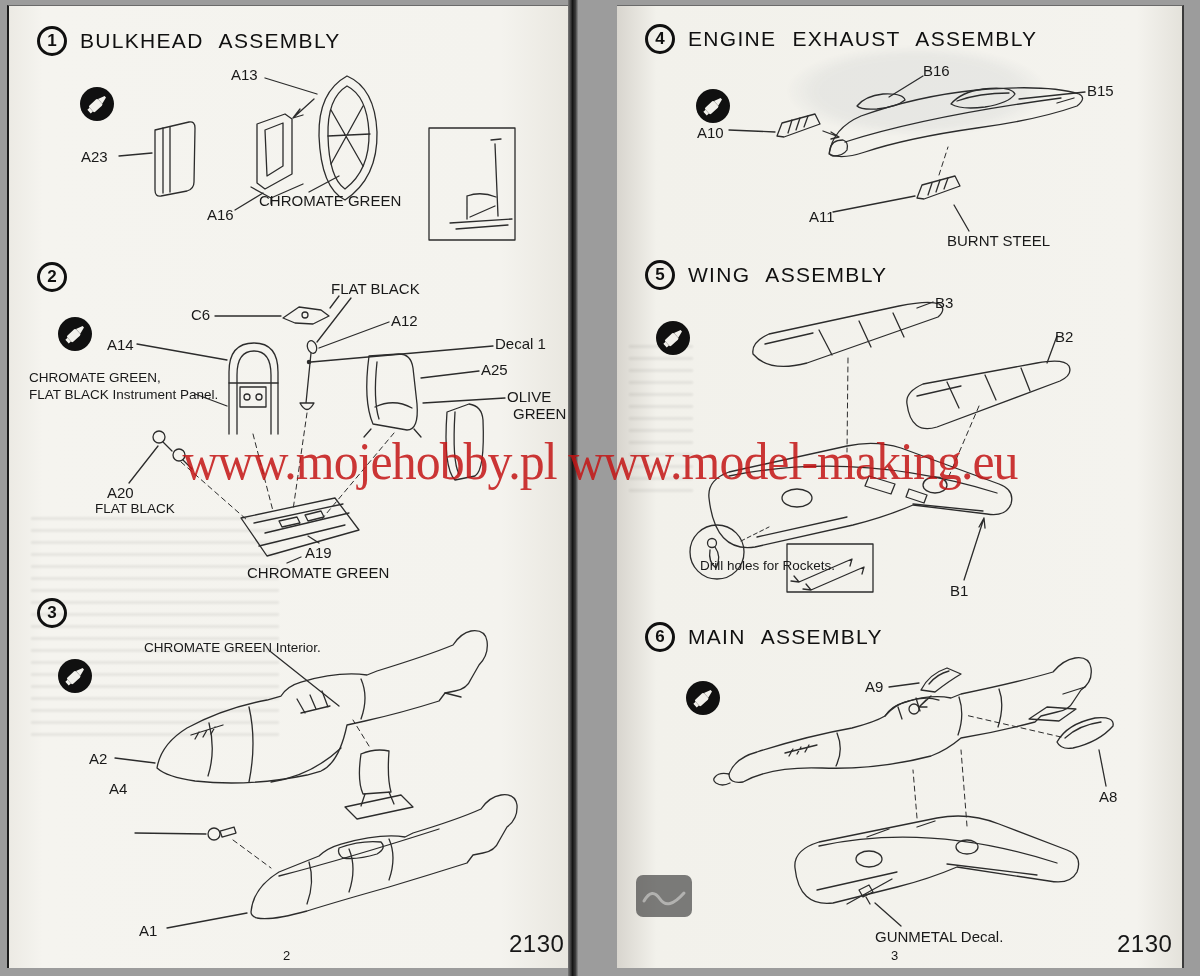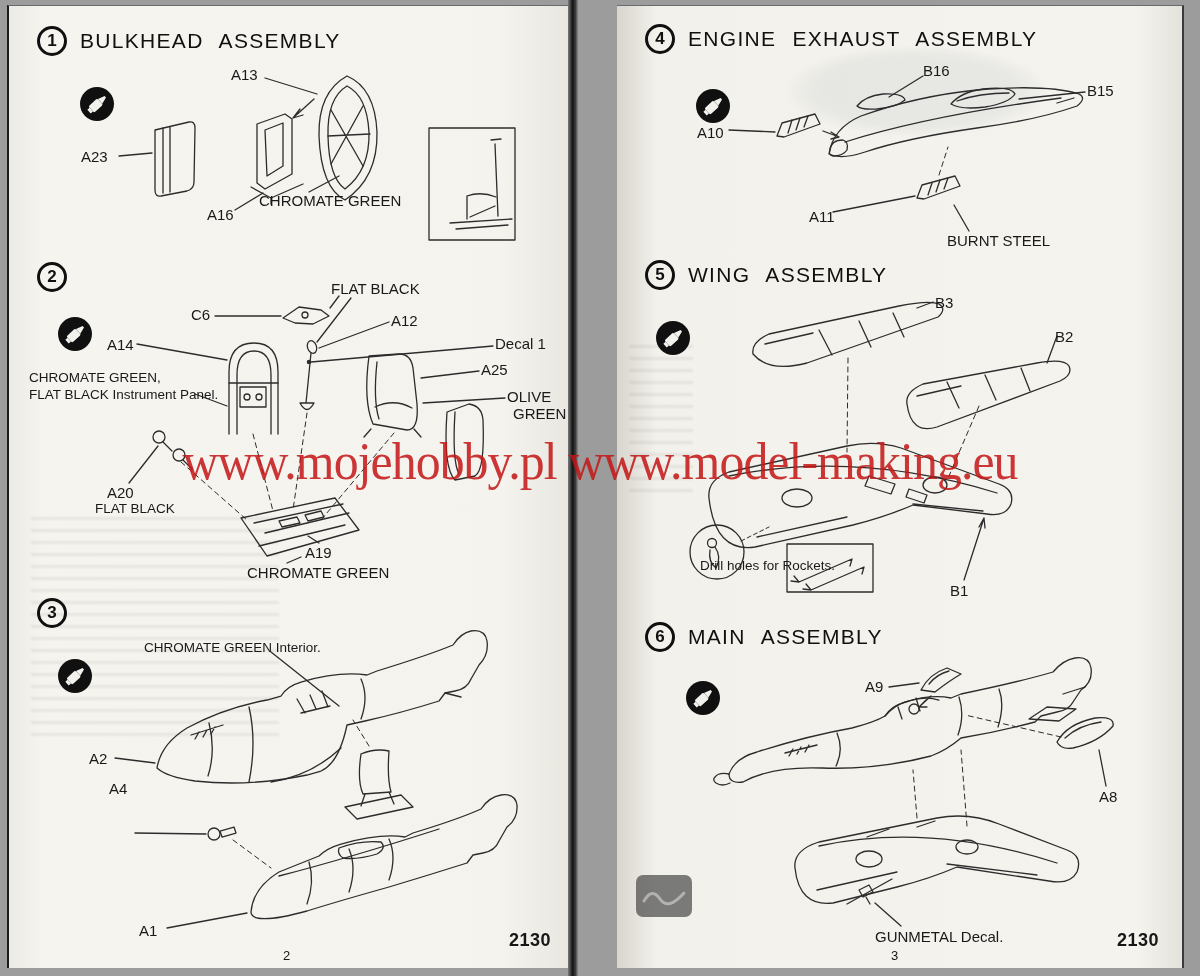--- a/index.html
+++ b/index.html
@@ -39,21 +39,21 @@
     display:flex; align-items:center; justify-content:center;
     font-weight:bold; font-size:17px; color:#101010; background:transparent;
     flex:0 0 auto;
   }
   .step-title {
     font-weight:normal; font-size:21px; letter-spacing:1.3px; word-spacing:9px; color:#101010;
     white-space:nowrap;
   }
   .lbl { position:absolute; font-size:15px; font-weight:500; white-space:nowrap; color:#191919; }
   .lbl.small { font-size:13.5px; font-weight:400;text-align:center; }
-  .kit-num { position:absolute; font-size:18px; font-weight:bold; letter-spacing:.5px; }
+  .kit-num { position:absolute; font-size:24px; font-weight:normal; letter-spacing:.5px; }
   .page-num { position:absolute; font-size:13px; font-weight:500; }
 
   .glue { position:absolute; width:36px; height:36px; }
   .glue svg { display:block; }
 
   .watermark {
     position:absolute; left:0; top:434px; width:1200px;
     text-align:center; font-family:"Liberation Serif", serif;
     font-size:53px; line-height:1.05; white-space:nowrap;
     transform:scaleX(.94); transform-origin:center;

